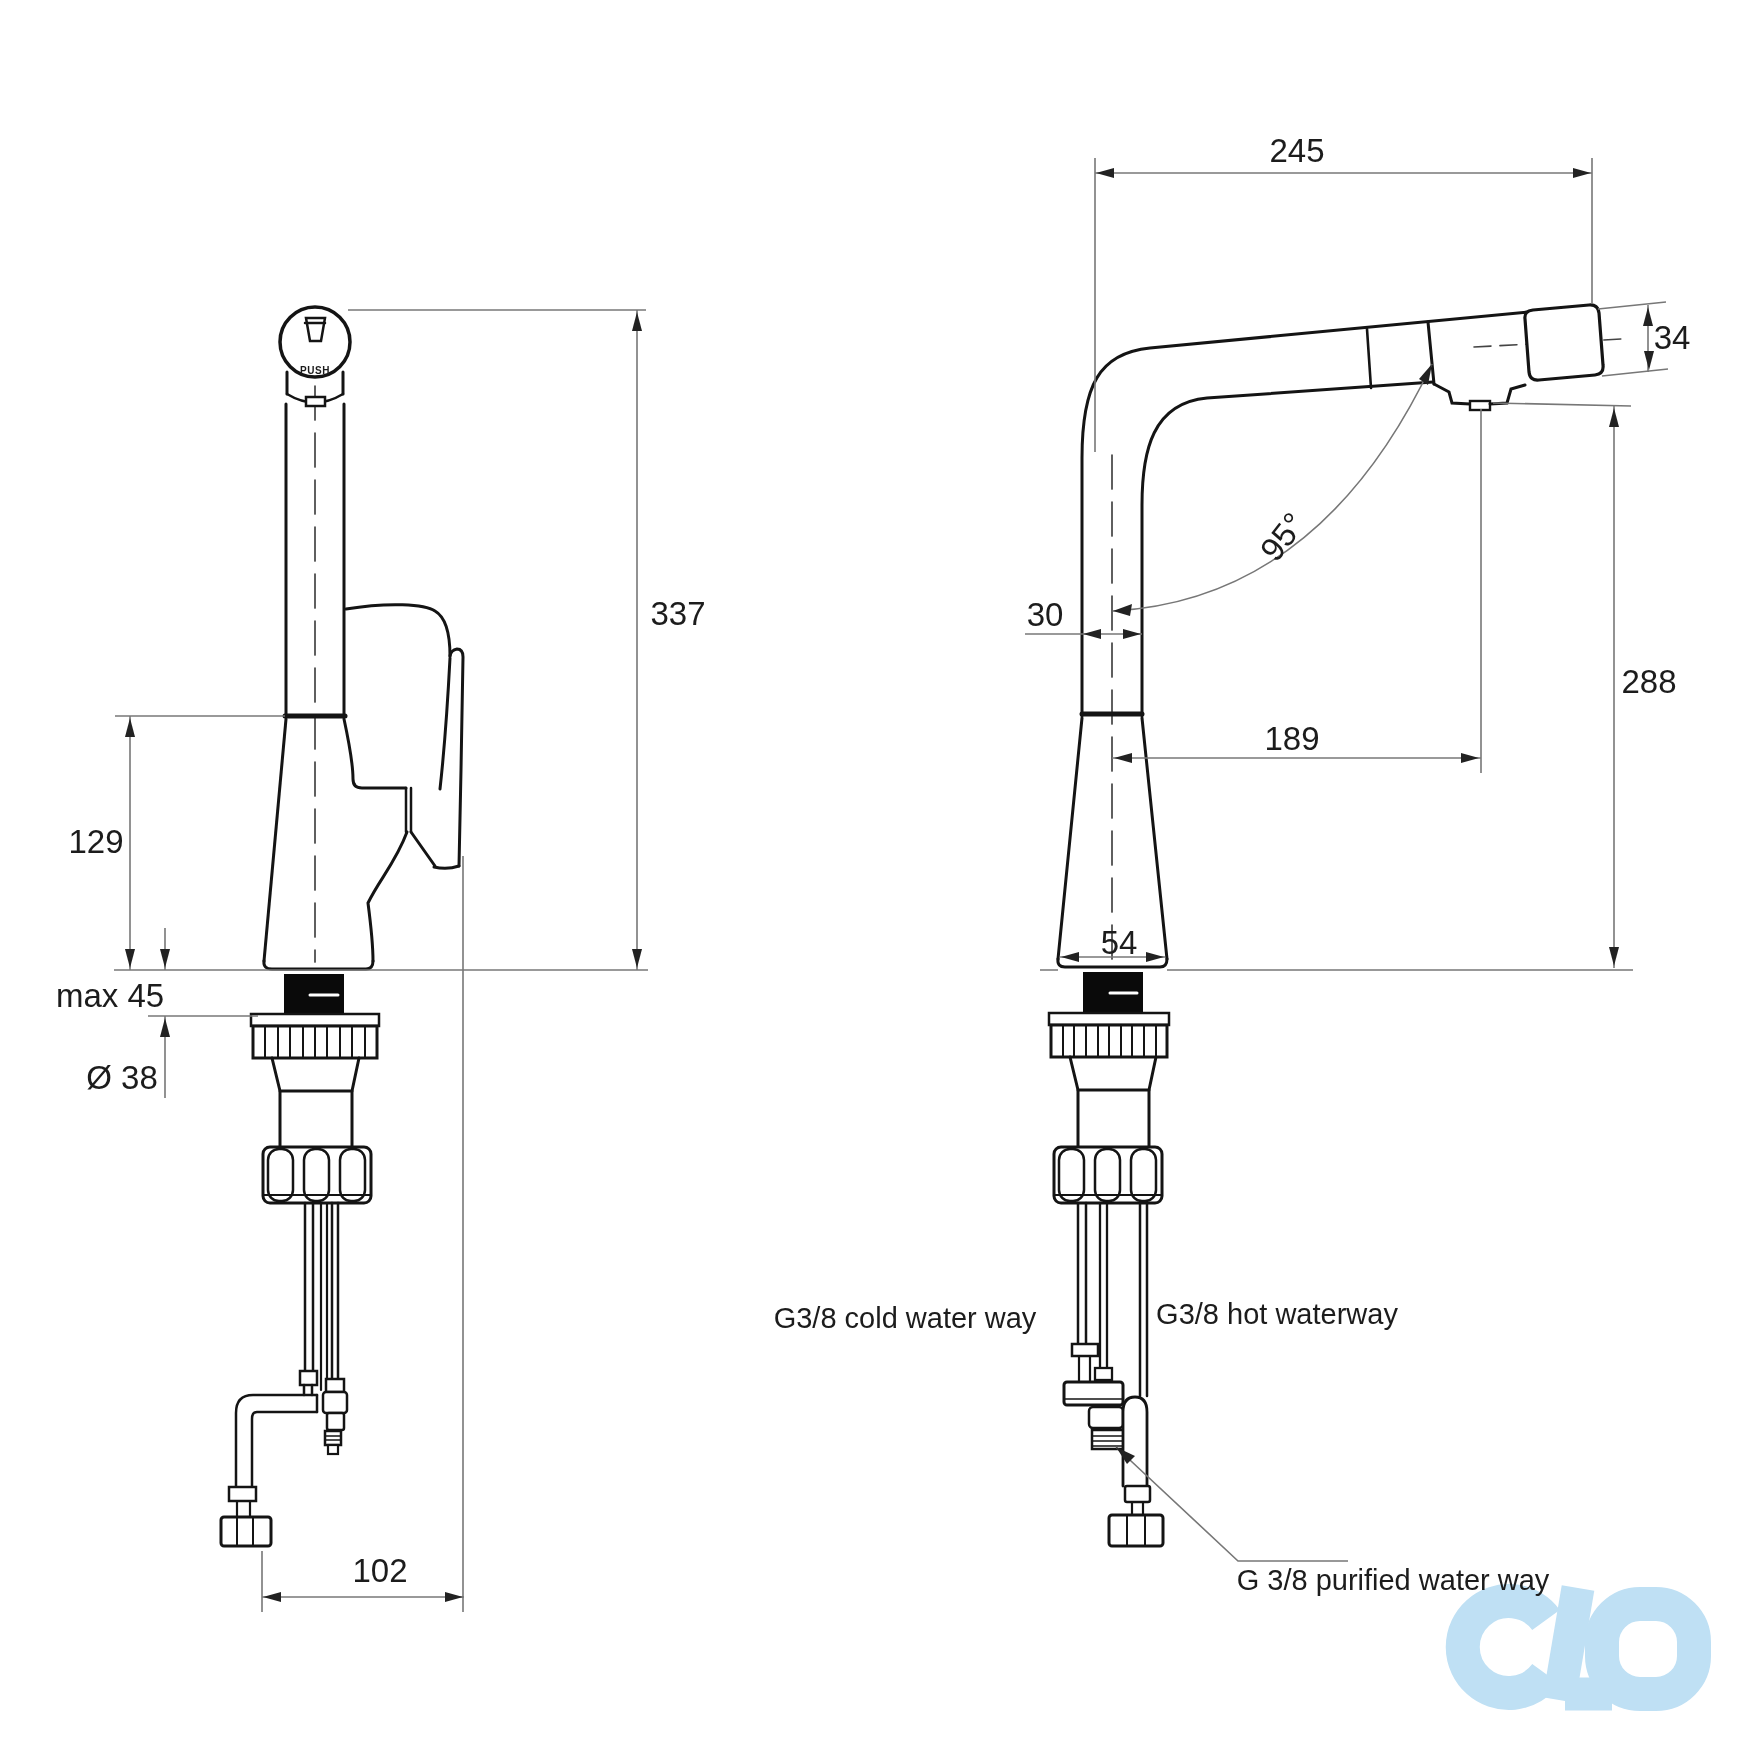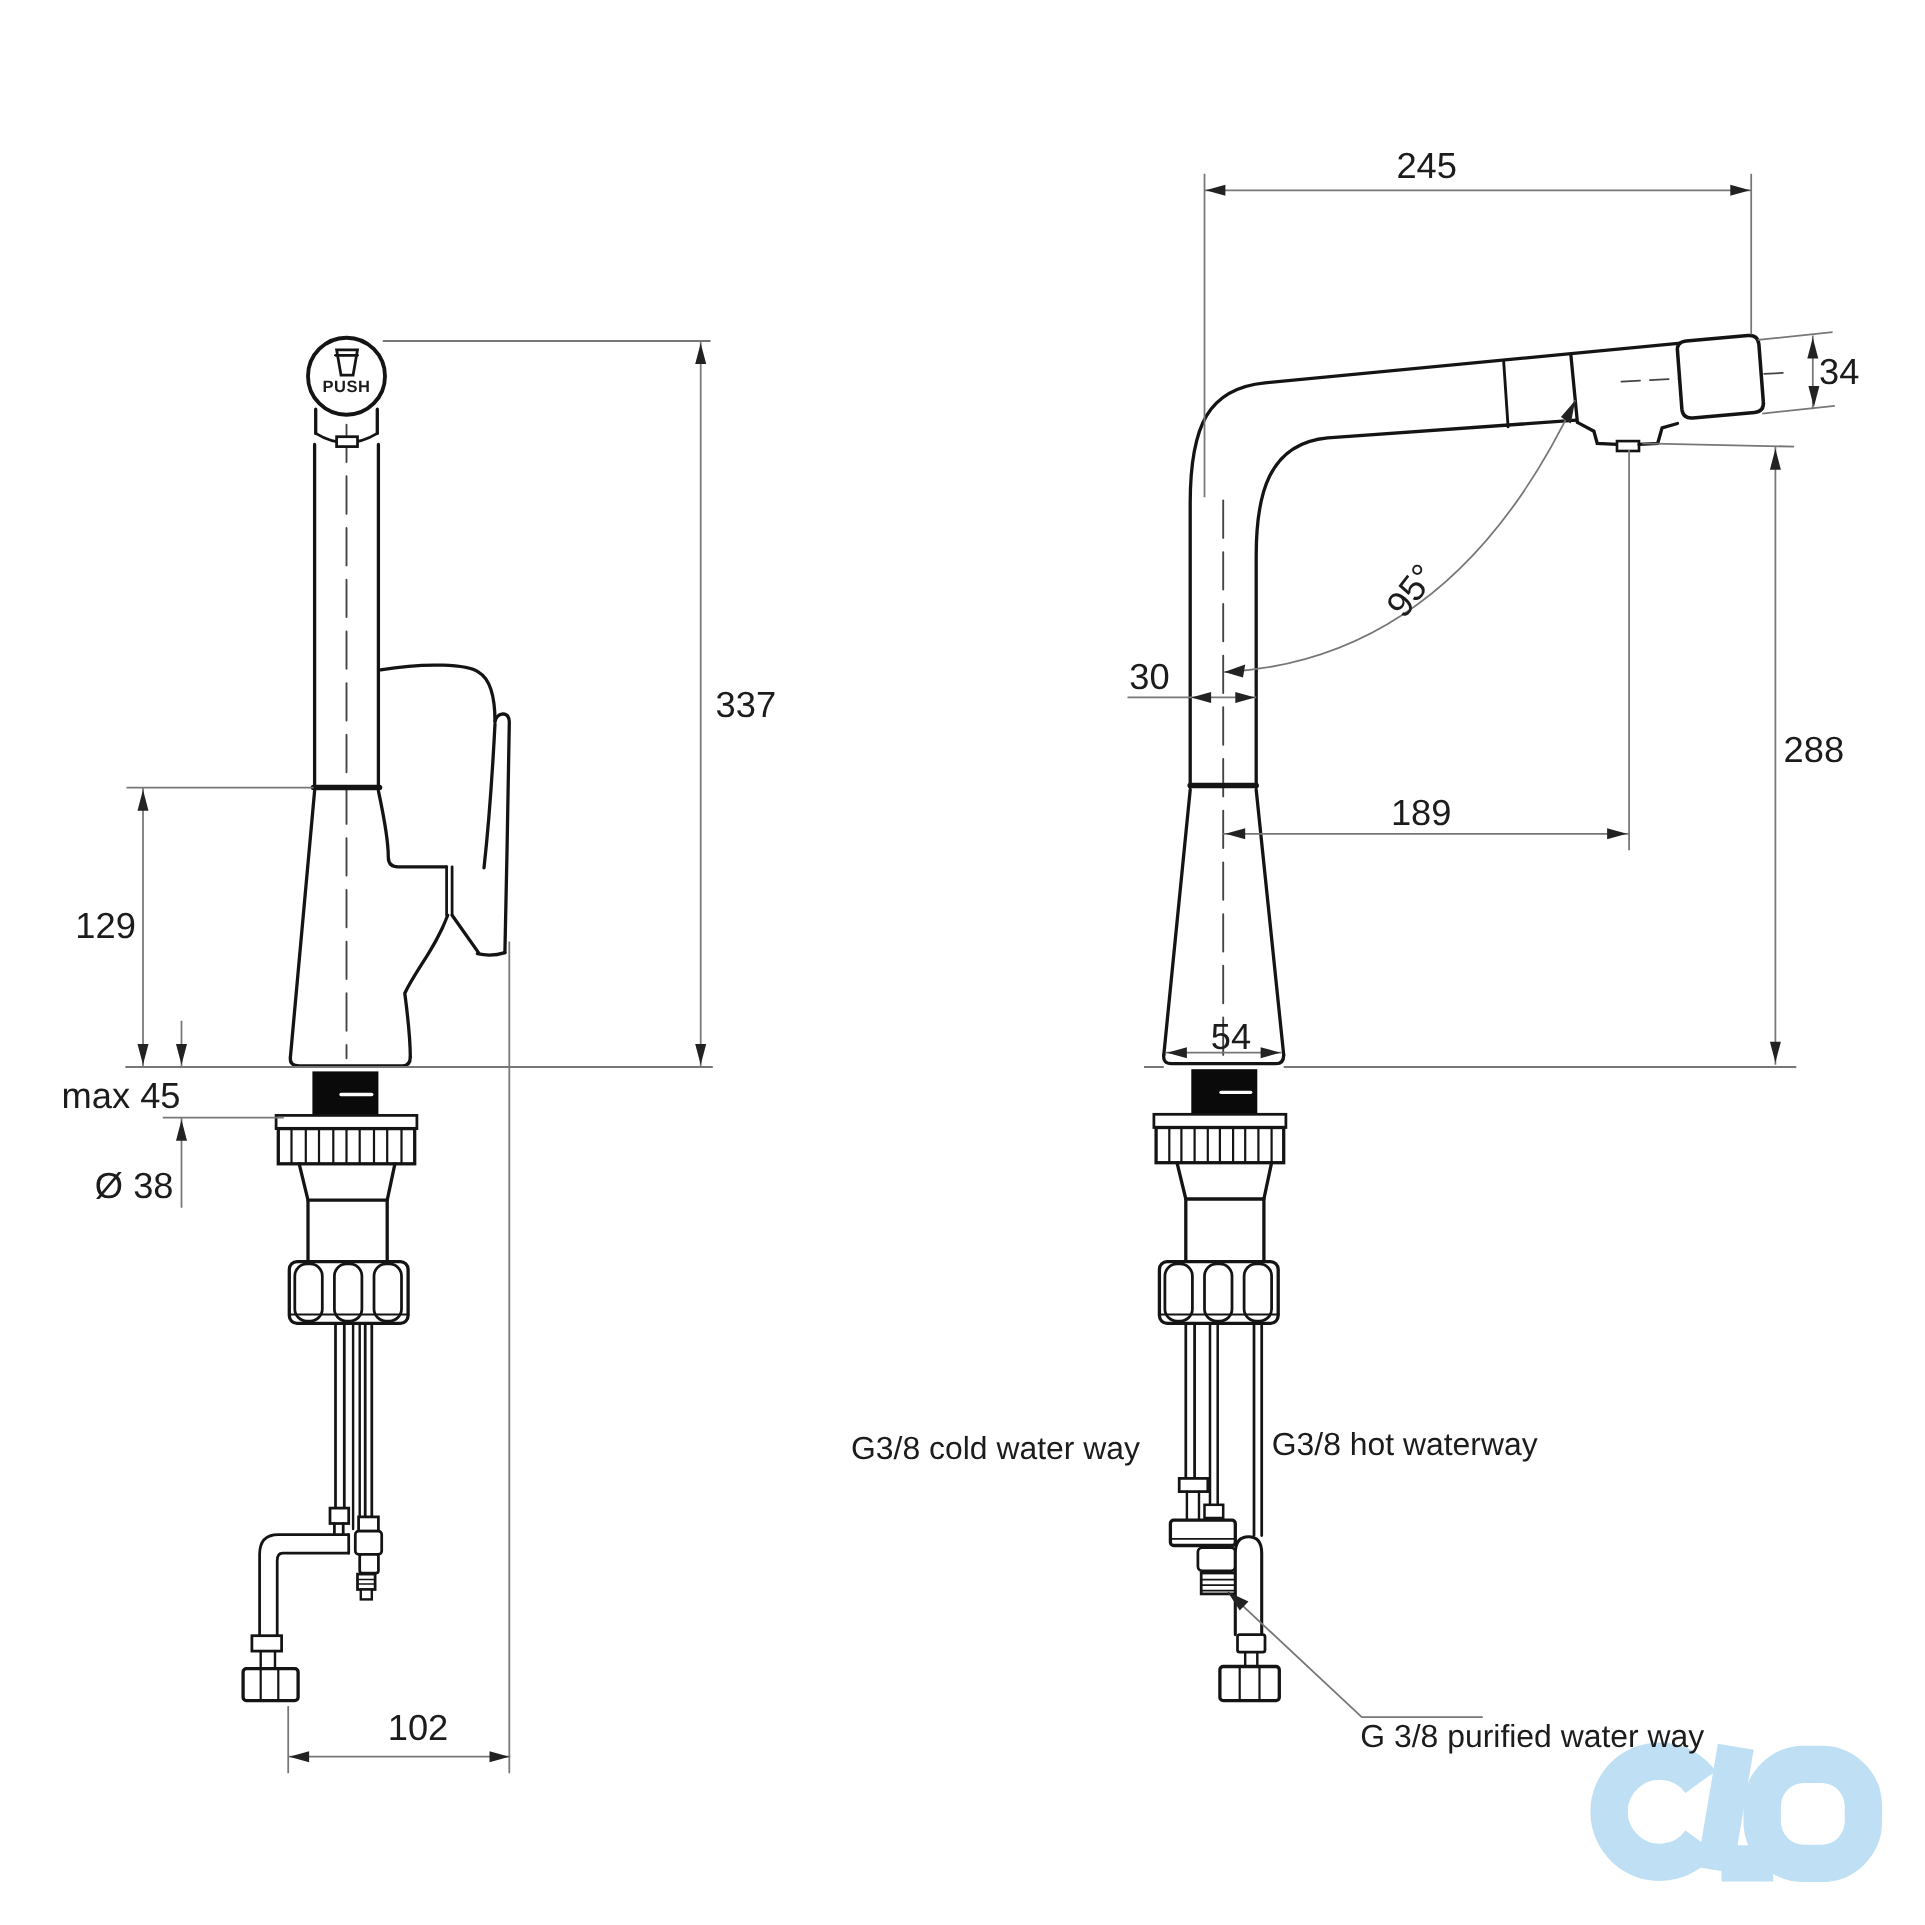--- a/index.html
+++ b/index.html
@@ -3,21 +3,21 @@
 <meta charset="utf-8">
 <style>
   html,body{margin:0;padding:0;background:#fff;}
   #stage{position:relative;width:1750px;height:1750px;background:#ffffff;
          font-family:"Liberation Sans",sans-serif;overflow:hidden;}
   #stage svg{position:absolute;left:0;top:0;}
   .lbl{position:absolute;transform:translate(-50%,-50%);white-space:nowrap;
        color:#1c1c1c;font-family:"Liberation Sans",sans-serif;}
   .dim{font-size:33px;}
   .ann{font-size:29px;}
-  .push{font-size:15px;font-weight:bold;letter-spacing:.5px;}
+  .push{font-size:10px;font-weight:bold;letter-spacing:.5px;margin-top:18px;}
   .rot95{transform:translate(-50%,-50%) rotate(-52deg);}
 </style>
 </head>
 <body>
 
 <div id="stage">
 
 <svg width="1750" height="1750" viewBox="0 0 1750 1750">
 
   <g stroke="#141414" fill="none" stroke-width="3" stroke-linecap="round">
@@ -194,21 +194,21 @@
   <g stroke="#bfe0f4" fill="none" stroke-linecap="butt">
     <path d="M1546,1620 A46,46 0 1 0 1546,1674" stroke-width="34"></path>
     <rect x="1602" y="1604" width="92" height="90" rx="38" stroke-width="34"></rect>
     <path d="M1578,1588 L1559,1700" stroke-width="33"></path>
     <path d="M1565,1694 H1612" stroke-width="33"></path>
   </g>
 </svg>
 
   <div class="lbl push" style="left:315px;top:352px;">PUSH</div>
 
-  <div class="lbl dim" style="left:678px;top:641px;">337</div>
+  <div class="lbl dim" style="left:678px;top:614px;">337</div>
   <div class="lbl dim" style="left:96px;top:842px;">129</div>
   <div class="lbl dim" style="left:110px;top:996px;">max 45</div>
   <div class="lbl dim" style="left:122px;top:1078px;">Ø 38</div>
   <div class="lbl dim" style="left:380px;top:1571px;">102</div>
 
   <div class="lbl dim" style="left:1297px;top:151px;">245</div>
   <div class="lbl dim" style="left:1672px;top:338px;">34</div>
   <div class="lbl dim rot95" style="left:1283px;top:537px;">95°</div>
   <div class="lbl dim" style="left:1045px;top:615px;">30</div>
   <div class="lbl dim" style="left:1649px;top:682px;">288</div>

